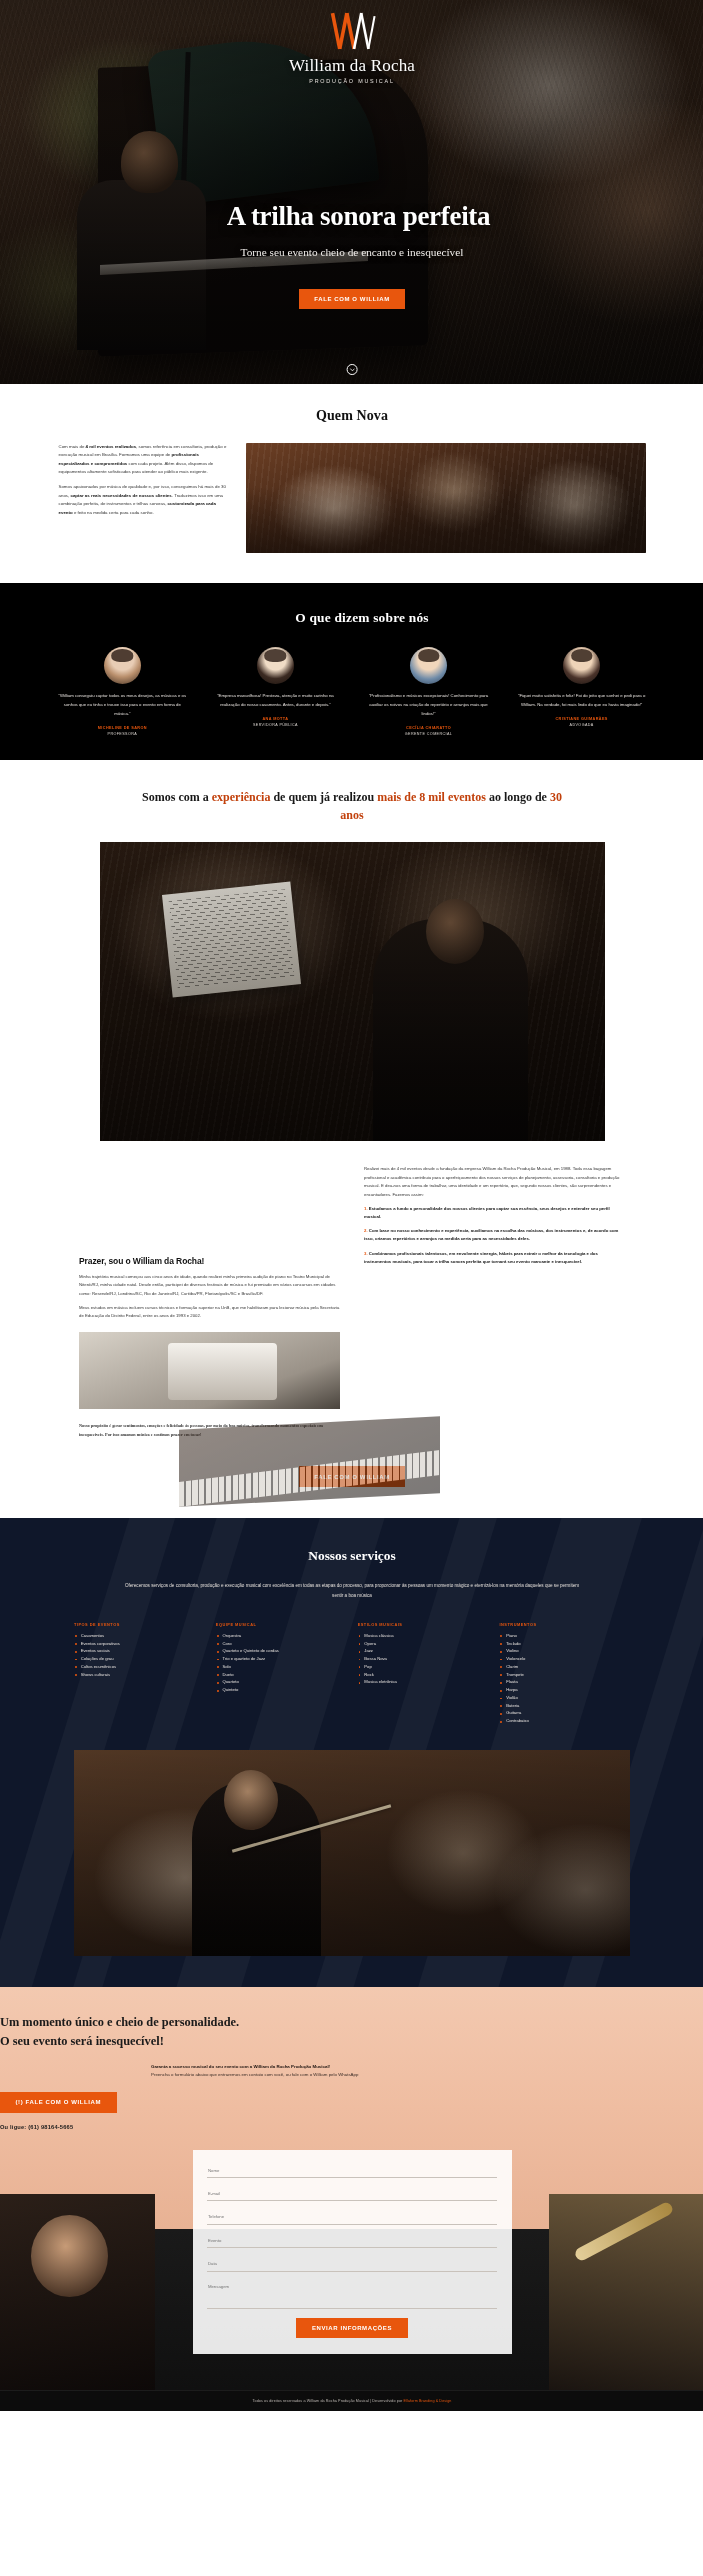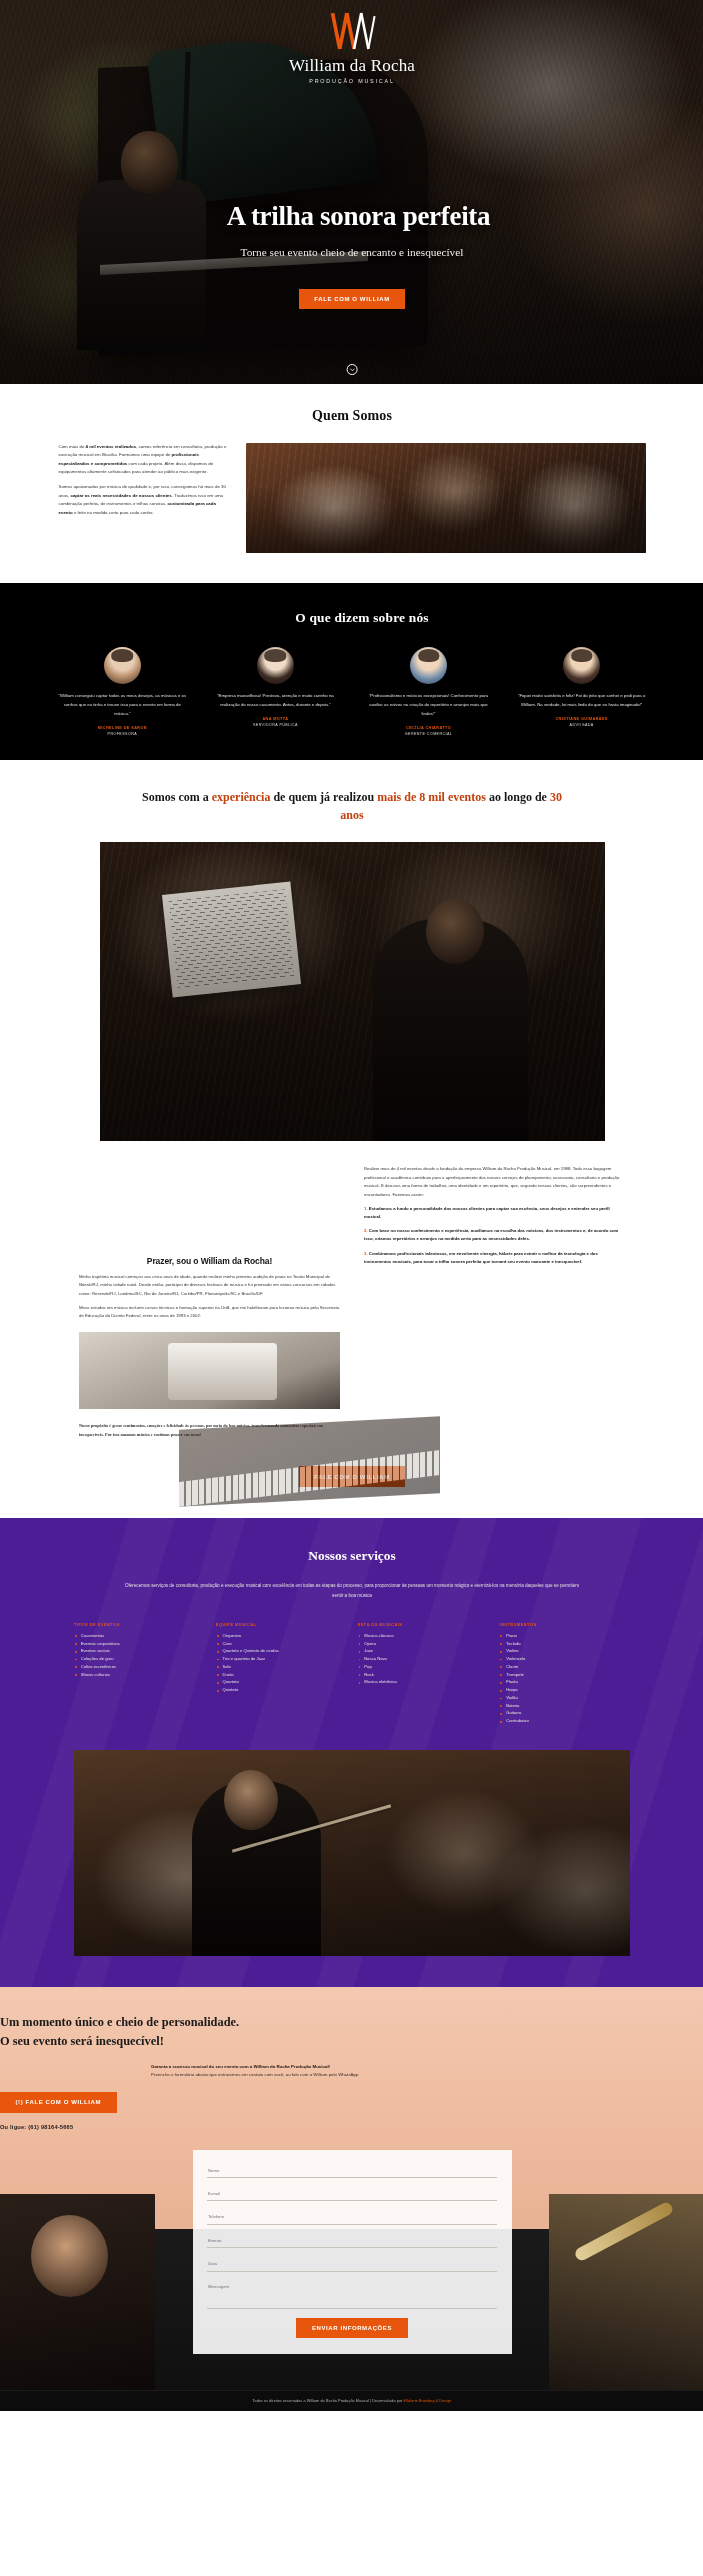--- a/index.html
+++ b/index.html
@@ -222,33 +222,33 @@
     content:"";position:absolute;left:0;right:0;bottom:9.3px;height:25px;
     background:repeating-linear-gradient(90deg,#eeeae2 0 5.2px,#1a1714 5.2px 6.7px);
     transform:skewY(-4deg);opacity:.85;
   }
   .bio-img.white{background:linear-gradient(160deg,#d8d2c8,#9a9288 70%,#4a443d);}
   .bio-img.white:before{
     content:"";position:absolute;left:34%;top:14%;width:42%;height:74%;
     background:linear-gradient(180deg,#f4f1ec,#bdb6ac);border-radius:4.1px;
   }
   .bio-h{
-    font-size:8.5px;font-weight:700;color:#121212;margin-bottom:7.2px;letter-spacing:-0.1px;text-align:center;
+    font-size:8.5px;font-weight:700;color:#121212;margin-bottom:7.2px;letter-spacing:-0.1px;
   }
   .bio-col p{font-size:4.3px;line-height:1.95;color:#333;margin-bottom:5.7px;}
   .bio-col .num{color:#e8560d;font-weight:700;}
   .bio-col p b{color:#111;}
   .quote-orange{
     color:#e8560d;font-family:"Liberation Serif",serif;font-weight:700;
     font-size:7px;line-height:1.6;margin-top:9.3px;
   }
   .bio-cta{text-align:center;margin-top:21.6px;}
 
   
-  .serv{position:relative;background:#4c1d95;padding:30px 0 0;overflow:hidden;}
+  .serv{position:relative;background:#0f172a;padding:30px 0 0;overflow:hidden;}
   .serv-stripes{position:absolute;inset:0;pointer-events:none;}
   .stripe{
     position:absolute;top:-62px;width:44px;height:773px;
     background:rgba(255,255,255,.038);transform:rotate(17deg);
   }
   .serv-inner{position:relative;z-index:3;}
   .serv h2{
     font-family:"Liberation Serif",serif;color:#fff;text-align:center;
     font-size:13.4px;font-weight:700;
   }
@@ -396,21 +396,21 @@
       <span>
         <svg width="5.7" height="3.6" viewBox="0 0 11 7" aria-hidden="true">
           <path d="M1 1 L5.5 5.5 L10 1" fill="none" stroke="#fff" stroke-width="1.6"></path>
         </svg>
       </span>
     </div>
   </div>
 </section>
 
 <section class="quem">
-  <h2 class="sec-title">Quem Somos</h2>
+  <h2 class="sec-title">Quem Nova</h2>
   <div class="quem-grid">
     <div class="quem-text">
       <p>
         <span>Com mais de </span><b>4 mil eventos realizados</b><span>, somos referência em consultoria, produção e execução musical em Brasília. Formamos uma equipe de </span><b>profissionais especializados e comprometidos</b><span> com cada projeto. Além disso, dispomos de equipamentos altamente sofisticados para atender ao público mais exigente.</span>
       </p>
       <p>
         <span>Somos apaixonados por música de qualidade e, por isso, conseguimos há mais de 30 anos, </span><b>captar as reais necessidades de nossos clientes</b><span>. Traduzimos isso em uma combinação perfeita, de instrumentos e trilhas sonoras, </span><b>customizada para cada evento</b><span> e feito na medida certa para cada sonho.</span>
       </p>
     </div>
     <div class="quem-photo"></div>

